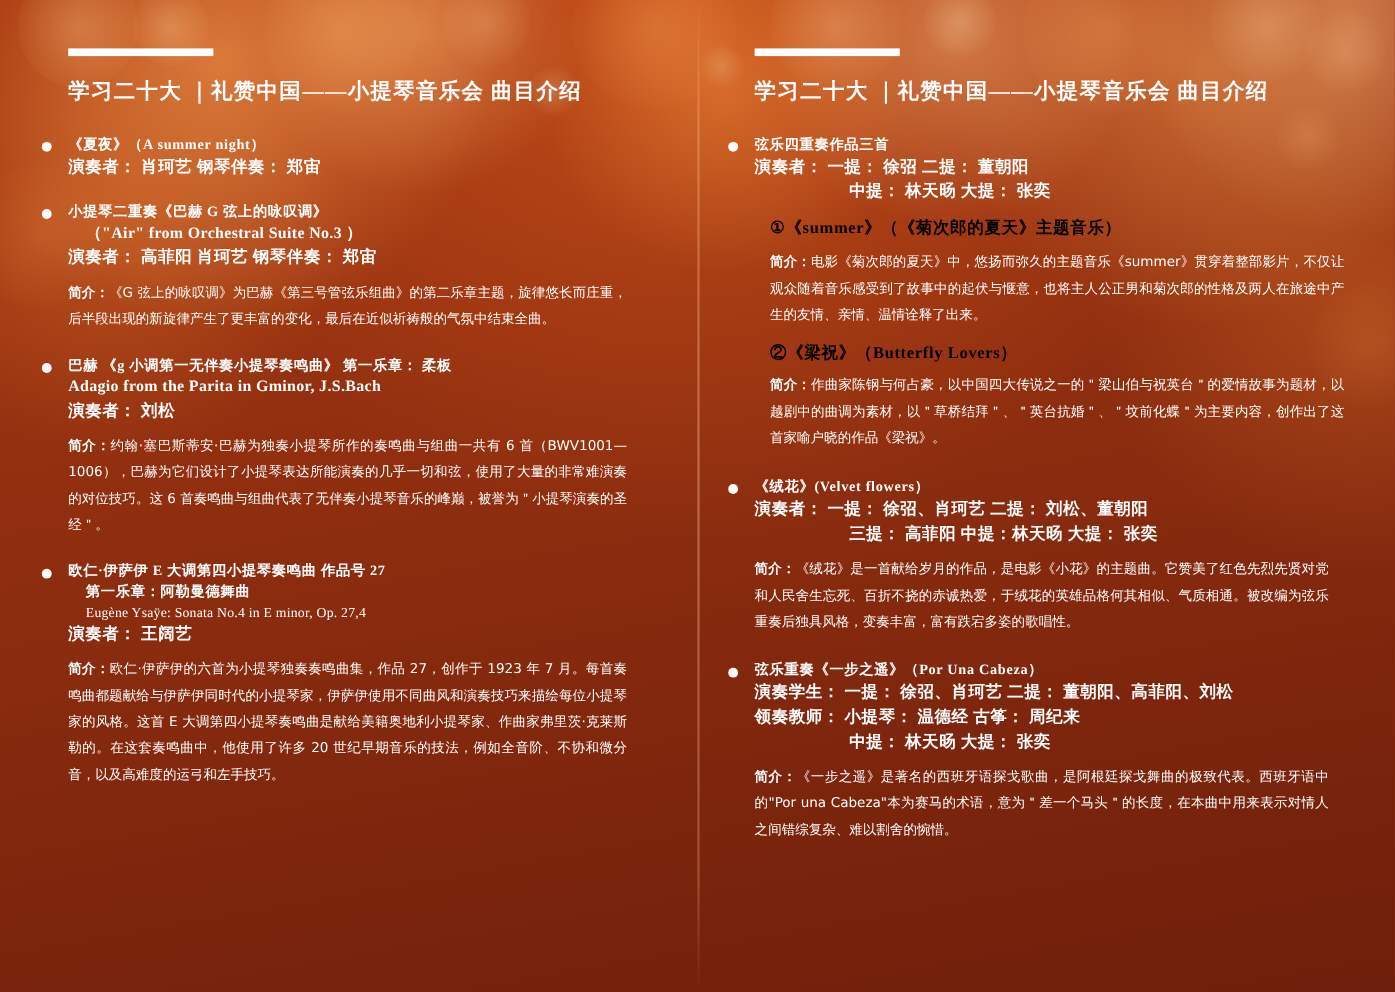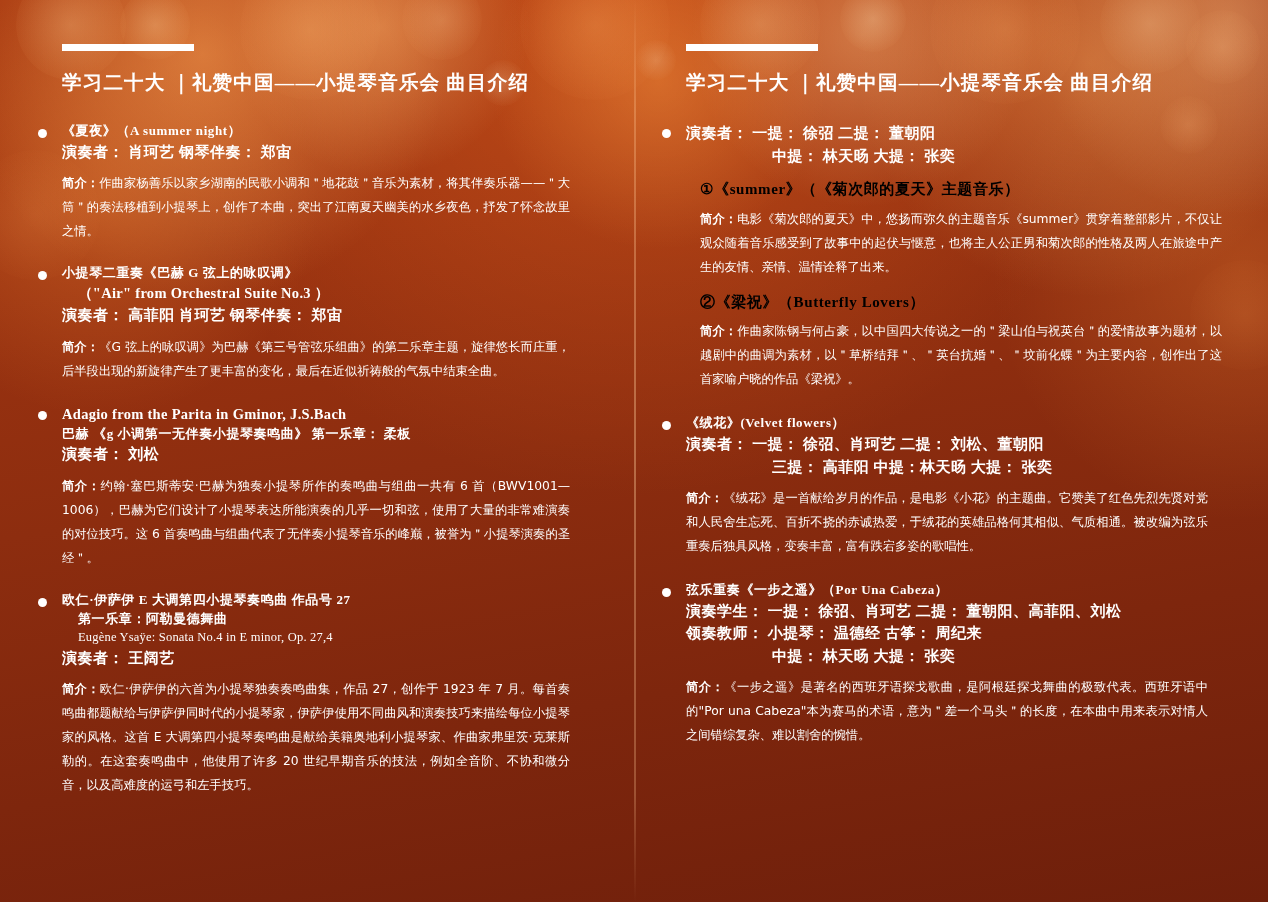--- a/index.html
+++ b/index.html
@@ -164,38 +164,37 @@
   <div class="page page-left col-left">
     <div class="title-rule"></div>
     <div class="header-title">学习二十大 ｜礼赞中国——小提琴音乐会 曲目介绍</div>
 
     <div class="item">
       <div class="bullet"></div>
       <div class="lines">
         <div class="line-title">《夏夜》（A summer night）</div>
         <div class="line-perf">演奏者： 肖珂艺  钢琴伴奏： 郑宙</div>
       </div>
-      <div class="desc"><b>简介：</b><span>作曲家杨善乐以家乡湖南的民歌小调和＂地花鼓＂音乐为素材，将其伴奏乐器——＂大筒＂的奏法移植到小提琴上，创作了本曲，突出了江南夏天幽美的水乡夜色，抒发了怀念故里之情。</span></div>
     </div>
 
     <div class="item">
       <div class="bullet"></div>
       <div class="lines">
         <div class="line-title">小提琴二重奏《巴赫 G 弦上的咏叹调》</div>
         <div class="line-title latin sub">（"Air" from Orchestral Suite No.3 ）</div>
         <div class="line-perf">演奏者： 高菲阳 肖珂艺    钢琴伴奏： 郑宙</div>
       </div>
       <div class="desc"><b>简介：</b><span>《G 弦上的咏叹调》为巴赫《第三号管弦乐组曲》的第二乐章主题，旋律悠长而庄重，后半段出现的新旋律产生了更丰富的变化，最后在近似祈祷般的气氛中结束全曲。</span></div>
     </div>
 
     <div class="item">
       <div class="bullet"></div>
       <div class="lines">
+        <div class="line-title">巴赫 《g 小调第一无伴奏小提琴奏鸣曲》 第一乐章： 柔板</div>
         <div class="line-title latin">Adagio from the Parita in Gminor,   J.S.Bach</div>
-        <div class="line-title">巴赫 《g 小调第一无伴奏小提琴奏鸣曲》 第一乐章： 柔板</div>
         <div class="line-perf">演奏者： 刘松</div>
       </div>
       <div class="desc"><b>简介：</b><span>约翰·塞巴斯蒂安·巴赫为独奏小提琴所作的奏鸣曲与组曲一共有 6 首（BWV1001—1006），巴赫为它们设计了小提琴表达所能演奏的几乎一切和弦，使用了大量的非常难演奏的对位技巧。这 6 首奏鸣曲与组曲代表了无伴奏小提琴音乐的峰巅，被誉为＂小提琴演奏的圣经＂。</span></div>
     </div>
 
     <div class="item">
       <div class="bullet"></div>
       <div class="lines">
         <div class="line-title">欧仁·伊萨伊 E 大调第四小提琴奏鸣曲 作品号 27</div>
         <div class="line-title sub">第一乐章：阿勒曼德舞曲</div>
@@ -206,20 +205,21 @@
     </div>
   </div>
 
   <div class="page page-right col-right">
     <div class="title-rule"></div>
     <div class="header-title">学习二十大 ｜礼赞中国——小提琴音乐会 曲目介绍</div>
 
     <div class="item">
       <div class="bullet"></div>
       <div class="lines">
+        <div class="line-title">弦乐四重奏作品三首</div>
         <div class="line-perf">演奏者： 一提： 徐弨      二提： 董朝阳</div>
         <div class="line-perf" style="padding-left:86px;">中提： 林天旸    大提： 张奕</div>
       </div>
 
       <div class="sub-block">
         <div class="line-title">①《summer》（《菊次郎的夏天》主题音乐）</div>
         <div class="desc"><b>简介：</b><span>电影《菊次郎的夏天》中，悠扬而弥久的主题音乐《summer》贯穿着整部影片，不仅让观众随着音乐感受到了故事中的起伏与惬意，也将主人公正男和菊次郎的性格及两人在旅途中产生的友情、亲情、温情诠释了出来。</span></div>
       </div>
 
       <div class="sub-block">

